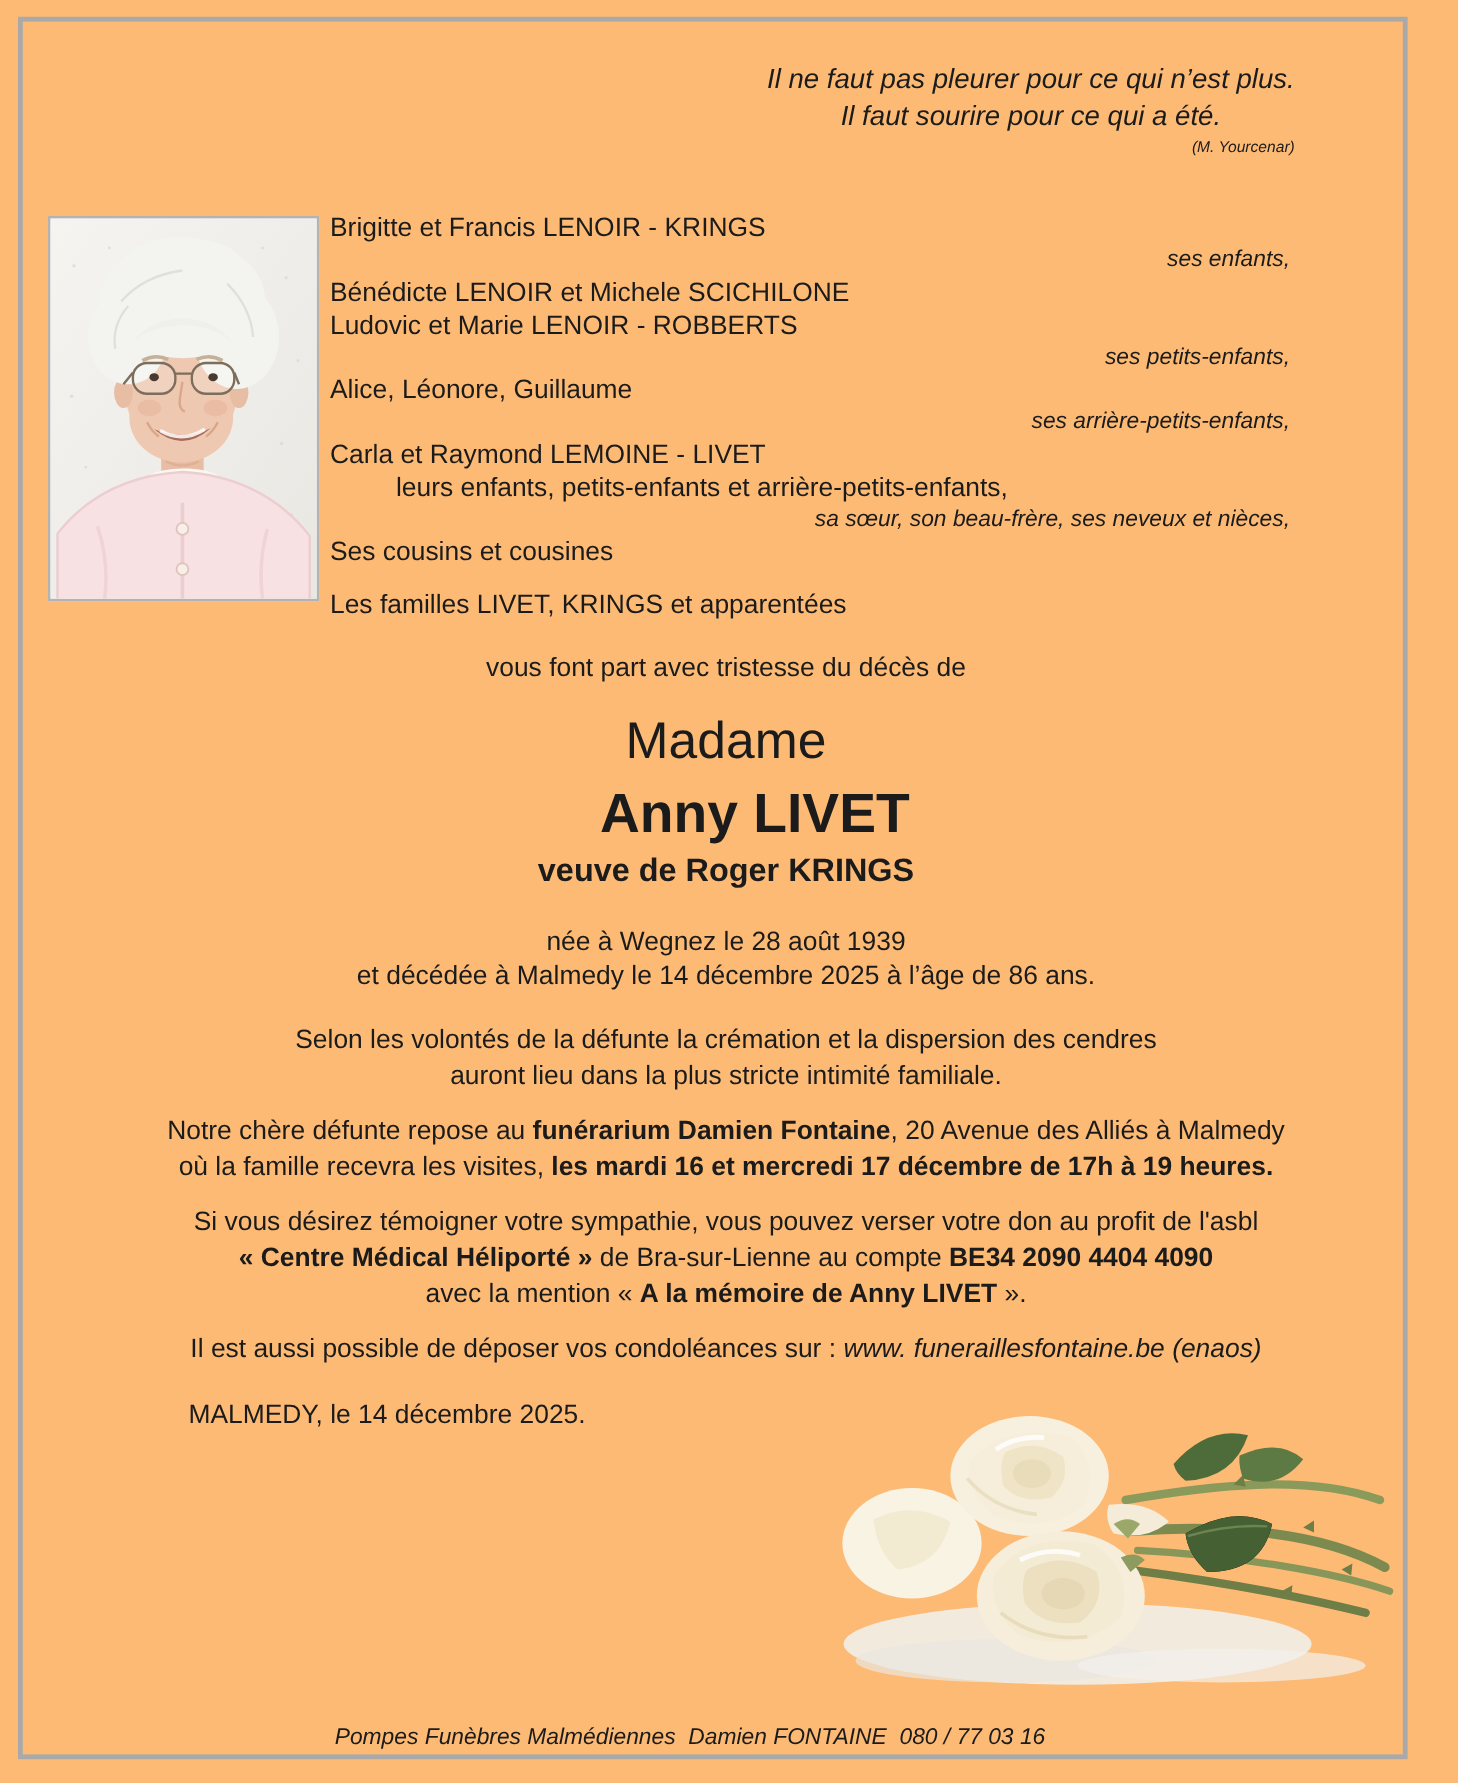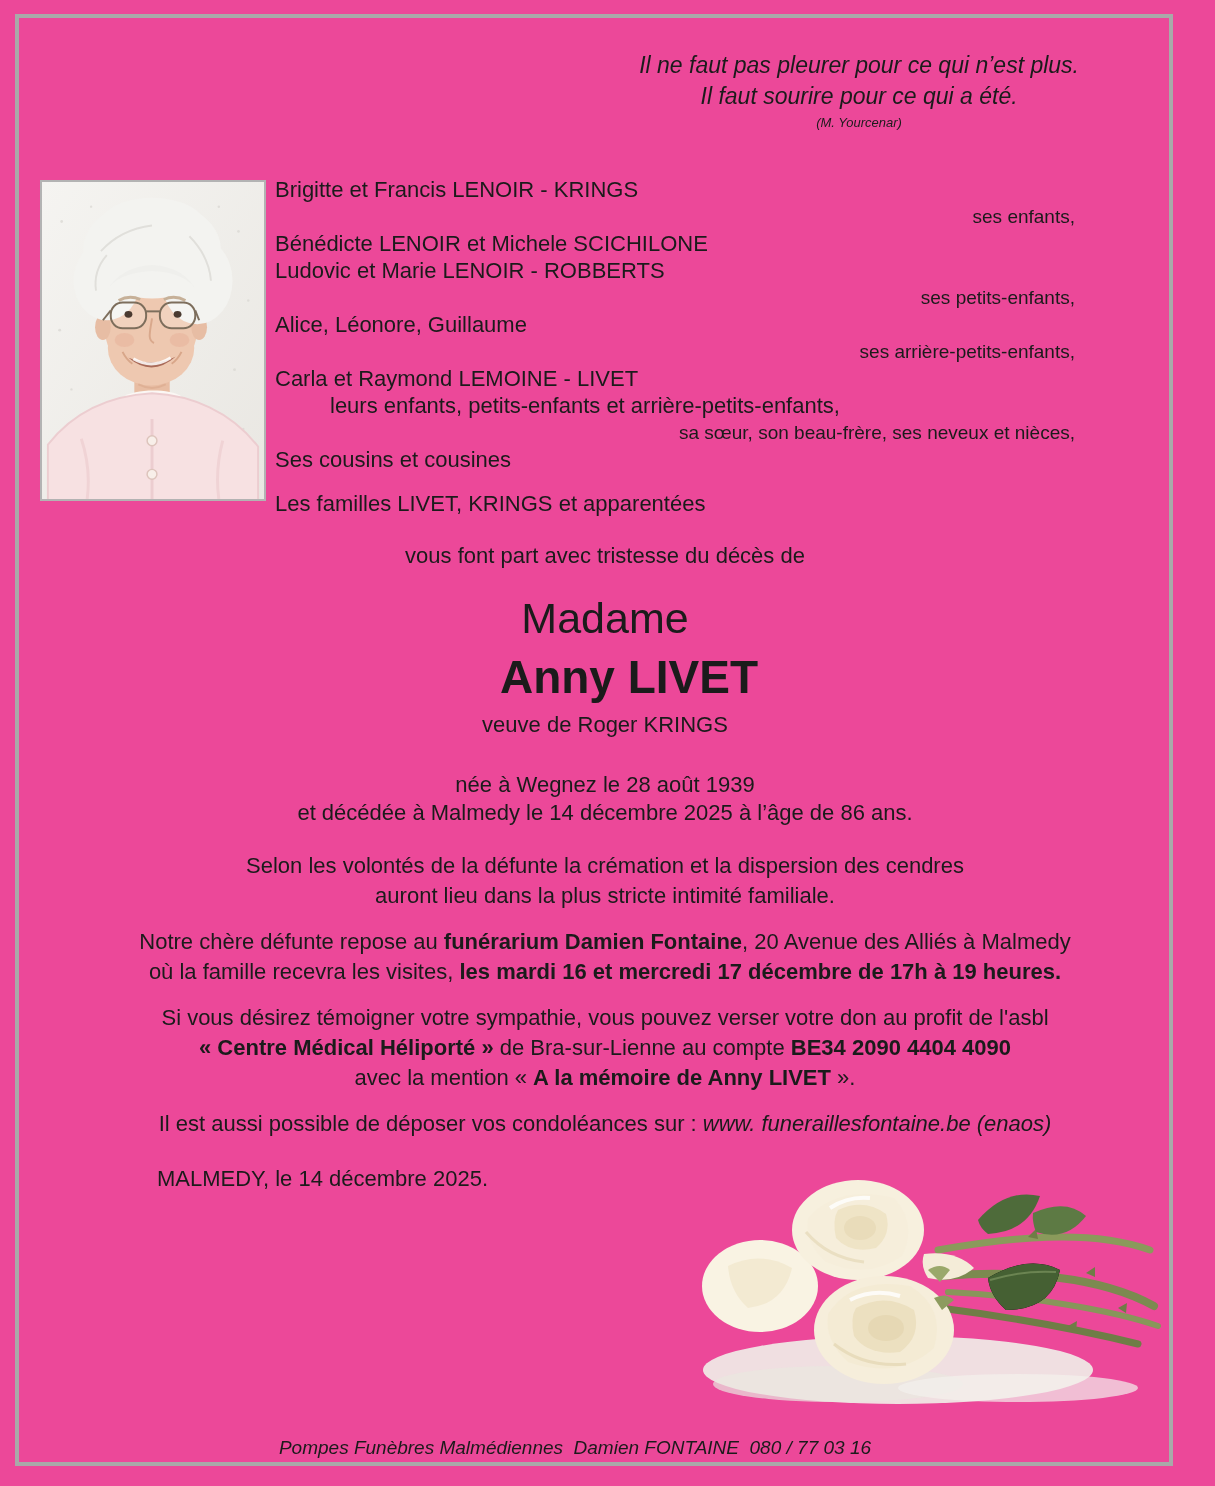--- a/index.html
+++ b/index.html
@@ -1,37 +1,38 @@
 <!DOCTYPE html>
 <html><head>
 <meta charset="utf-8">
 <style>
   html,body { margin:0; padding:0; background:#ffffff; }
   .page {
     position:relative;
     width:1215px; height:1486px;
-    background:#ec4899;
+    background:#fdba74;
     font-family:"Liberation Sans", sans-serif;
     color:#1b1b1b;
     overflow:hidden;
   }
   .frame {
     position:absolute; left:15px; top:14px;
     width:1158px; height:1452px;
     border:4px solid #a9a9a9;
     box-sizing:border-box;
   }
   
   .quote {
     position:absolute; top:50px; right:136px;
     text-align:center;
     font-style:italic;
     font-size:23px; line-height:31px;
   }
   .quote .attr {
+    text-align:right;
     font-size:13px; line-height:18px;
     margin-top:2px;
   }
   
   .portrait {
     position:absolute; left:40px; top:180px;
     width:226px; height:321px;
     border:2px solid #b3b3b3;
     box-sizing:border-box;
     background:#f1efec;
@@ -39,33 +40,34 @@
   .portrait svg { display:block; width:100%; height:100%; }
   
   .family {
     position:absolute; left:275px; top:176px; width:800px;
     font-size:22px; line-height:27px;
   }
   .family .names { text-align:left; }
   .family .names.indent { padding-left:55px; }
   .family .relation {
     text-align:right;
+    font-style:italic;
     font-size:19px;
   }
   .family .gap-top { margin-top:17px; }
   
   .center-col {
     position:absolute; left:0; top:542px; width:1210px;
     text-align:center;
     font-size:22px; line-height:28px;
   }
   .center-col .intro { line-height:28px; }
   .deceased-title { font-size:43px; line-height:52px; margin-top:22px; font-weight:normal; }
   .deceased-name  { font-size:46px; line-height:54px; margin-top:6px; font-weight:bold;padding-left:48px; }
-  .deceased-sub   { font-size:22px; line-height:36px; margin-top:3px; }
+  .deceased-sub   { font-size:27px; line-height:36px; margin-top:3px;font-weight:bold; }
   .birthdeath { margin-top:28px; line-height:28px; }
   .para { margin-top:24px; line-height:30px; }
   .para.tight { margin-top:16px; }
   .b { font-weight:bold; }
   .it { font-style:italic; }
   .small-it { font-style:italic; font-size:22px; }
   .dateline {
     margin-top:26px;
     text-align:left;
     padding-left:157px;

